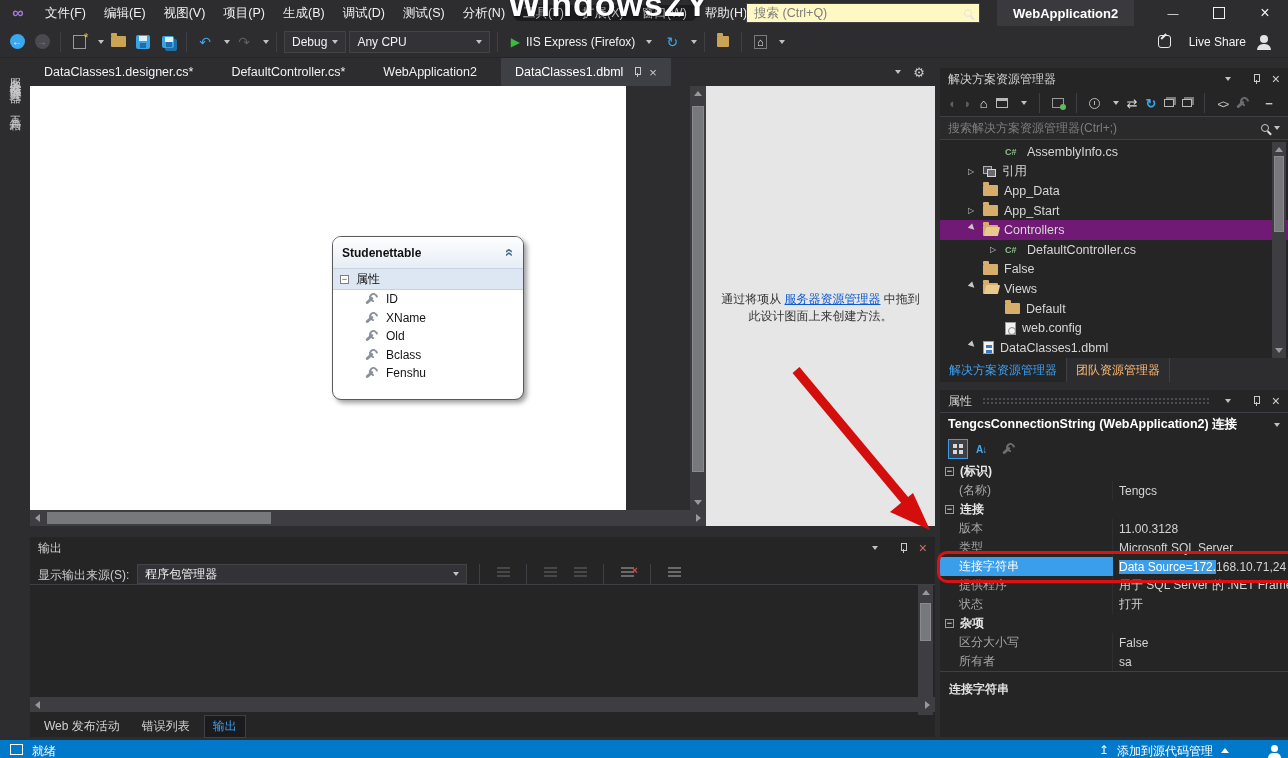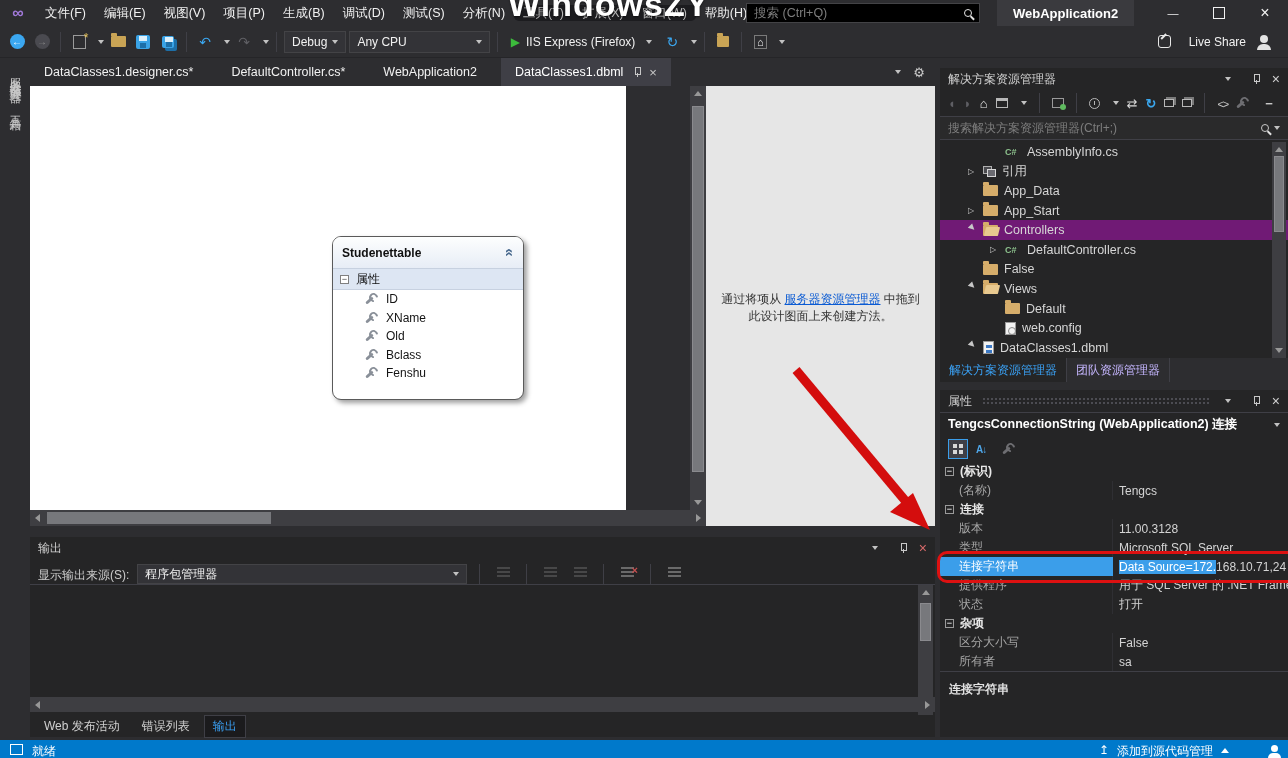--- a/index.html
+++ b/index.html
@@ -9,21 +9,21 @@
     background:#2d2d30; color:#d0d0d0;
     font-family:"Liberation Sans", sans-serif; font-size:12px;
     -webkit-font-smoothing:antialiased;
   }
   
   .titlebar { position:absolute; left:0; top:0; width:100%; height:26px; background:#2d2d30; display:flex; align-items:center; font-size:12.5px; color:#f1f1f1; z-index:10;}
   .vs-logo { width:36px; text-align:center; font-size:16px; font-weight:bold; color:#a179d9; }
   .menu-item { padding:0 9px; height:26px; display:flex; align-items:center; white-space:nowrap; }
   .menu-capsule { background:#1c1c1f; border-radius:5px; height:16px; display:flex; align-items:center; color:#b9b9b9; }
   .watermark { position:absolute; left:508px; top:-15px; font-size:34px; font-weight:bold; color:#ffffff; letter-spacing:1px; z-index:40; text-shadow:0 1px 2px rgba(0,0,0,.5); pointer-events:none; }
-  .title-search { position:absolute; left:746px; top:3px; width:234px; height:20px; background:#000000; border:1px solid #434346; display:flex; align-items:center; padding:0 7px; color:#7d7d7d; }
+  .title-search { position:absolute; left:746px; top:3px; width:234px; height:20px; background:#fef9c3; border:1px solid #434346; display:flex; align-items:center; padding:0 7px; color:#7d7d7d; }
   .title-search .sp { flex:1; }
   .mag { width:8px; height:8px; border:1.5px solid #e4e4e4; border-radius:50%; position:relative; display:inline-block; }
   .mag::after { content:""; position:absolute; width:5px; height:1.5px; background:#e4e4e4; transform:rotate(45deg); right:-4px; bottom:-2px; }
   .app-title { position:absolute; left:997px; top:0; height:26px; padding:0 16px; background:#3a3a3e; display:flex; align-items:center; font-weight:bold; font-size:13px; color:#ffffff; }
   .win-controls { position:absolute; right:0; top:0; height:26px; display:flex; }
   .win-btn { width:46px; height:26px; display:flex; align-items:center; justify-content:center; color:#f1f1f1; font-size:13px; }
   .win-btn.min::before { content:"—"; font-size:11px; }
   .win-btn.max::before { content:""; width:10px; height:10px; border:1px solid #f1f1f1; display:block; }
   .win-btn.cls::before { content:"×"; font-size:16px; }
   
@@ -139,21 +139,21 @@
   .ic-cs { font-size:9px; font-weight:bold; color:#8cc08c; width:16px; }
   .ic-cs::before { content:"C#"; }
   .ic-ref { width:13px; height:10px; position:relative; }
   .ic-ref::before { content:""; position:absolute; left:0; top:0; width:7px; height:6px; border:1px solid #b0b0b0; background:#4a4a4e;}
   .ic-ref::after { content:""; position:absolute; left:4px; top:3px; width:7px; height:6px; border:1px solid #d8d8d8; background:#6a6a70;}
   .ic-doc { width:11px; height:13px; background:#f2f2f2; border:1px solid #9a9a9a; position:relative; }
   .ic-doc.cfg::after { content:""; position:absolute; left:2px; top:4px; width:6px; height:6px; border:1.5px solid #8a8a8a; border-radius:50%; }
   .ic-doc.dbml::after { content:""; position:absolute; left:2px; top:3px; width:6px; height:3px; background:#3b78c4; box-shadow:0 5px 0 #3b78c4; }
   .se-vscroll { position:absolute; right:2px; top:74px; width:14px; height:216px; background:#3e3e42; }
   .se-tabs { position:absolute; left:0; bottom:0; width:348px; height:24px; background:#2d2d30; display:flex; align-items:stretch; font-size:12px; }
-  .se-tab { padding:0 9px; display:flex; align-items:center; color:#c4b5fd; border-right:1px solid #3f3f46; white-space:nowrap;}
+  .se-tab { padding:0 9px; display:flex; align-items:center; color:#fdba74; border-right:1px solid #3f3f46; white-space:nowrap;}
   .se-tab.active { background:#252526; color:#3aa0f3; }
   
   .props { position:absolute; left:940px; top:390px; width:348px; height:347px; background:#252526; }
   .dots { flex:1; height:9px; margin:0 10px; background-image:radial-gradient(#4c4c52 1px, transparent 1.2px); background-size:4px 4px; }
   .props-object { height:24px; display:flex; align-items:center; padding:0 8px; font-size:12.5px; font-weight:bold; color:#ffffff; border-top:1px solid #3f3f46; white-space:nowrap; overflow:hidden;}
   .props-object .sp { flex:1; }
   .props-toolbar { height:26px; display:flex; align-items:center; gap:8px; padding:0 8px; }
   .cat-icon { width:20px; height:20px; border:1px solid #3b9eea; background:#3f3f46; display:flex; align-items:center; justify-content:center; }
   .cat-icon::before { content:""; width:4px; height:4px; background:#d8d8d8; box-shadow:6px 0 0 #d8d8d8, 0 6px 0 #d8d8d8, 6px 6px 0 #d8d8d8; margin:-6px 0 0 -6px; }
   .az-icon { font-size:10px; font-weight:bold; color:#4ea6e8; }

